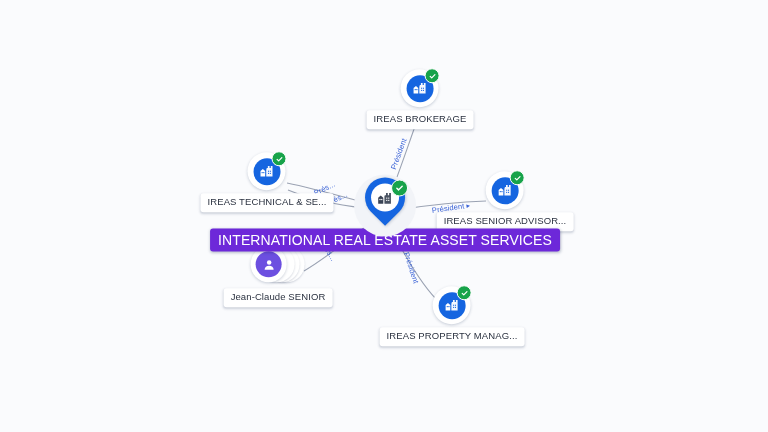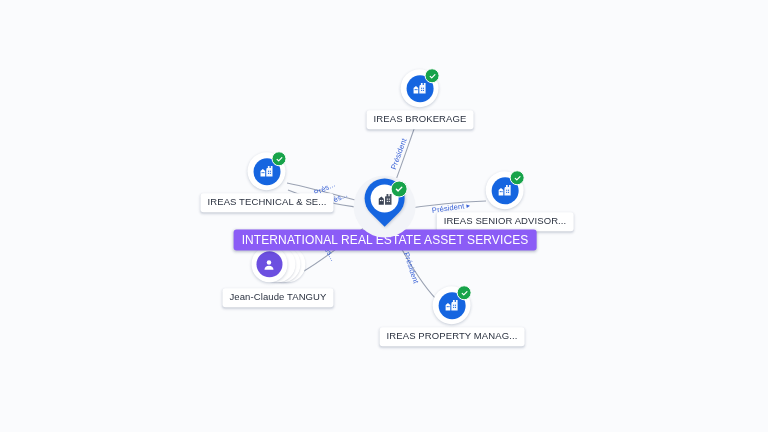--- a/index.html
+++ b/index.html
@@ -165,23 +165,23 @@
     color: #2b3240;
     font-size: 9.5px;
     line-height: 1;
     letter-spacing: 0.1px;
     padding: 4px 7px 5px 7px;
     border-radius: 3px;
     box-shadow: 0 1px 2.5px rgba(20,40,80,0.20);
     white-space: nowrap;
   }
   .node-label.primary {
-    background: #8b5cf6;
+    background: #6d28d9;
     color: #ffffff;
-    font-size: 12px;
+    font-size: 14px;
     padding: 4px 8px 5px 8px;
     box-shadow: 0 1px 3px rgba(20,40,80,0.28);
   }
 
   
   .edge-label {
     position: absolute;
     transform-origin: 50% 50%;
     color: #3b63d6;
     font-size: 7.5px;
@@ -330,21 +330,21 @@
       <div class="stack-card c3"></div>
       <div class="avatar-disc">
         <div class="inner">
           <svg width="15" height="15" viewBox="0 0 24 24" aria-hidden="true">
             <circle cx="12" cy="8.3" r="3.6" fill="#ffffff"></circle>
             <path d="M4.8 20c0-4.1 3.3-6.4 7.2-6.4s7.2 2.3 7.2 6.4z" fill="#ffffff"></path>
           </svg>
         </div>
       </div>
     </div>
-    <div class="node-label">Jean-Claude TANGUY</div>
+    <div class="node-label">Jean-Claude SENIOR</div>
   </div>
 
   <div class="node" style="left:385px; top:213px;">
     <div class="node-pin-halo">
       <div class="pin">
         <div class="pin-body"></div>
         <div class="pin-hole">
           <svg width="17" height="17" viewBox="0 0 24 24" aria-hidden="true">
             <path fill="#3a4354" d="M3 20h7.2v-8.4L6.6 8.4 3 11.6V20z"></path>
             <path fill="#3a4354" d="M11.8 20H21V5h-2.6v3.2h-1.8V5h-2.6v3.2h-1.8V9.2h-.4V20z" opacity="0.92"></path>

